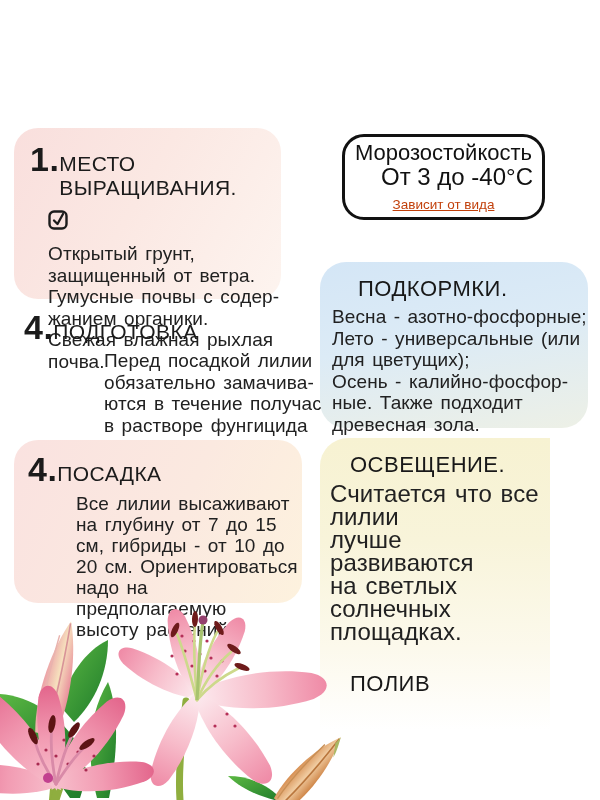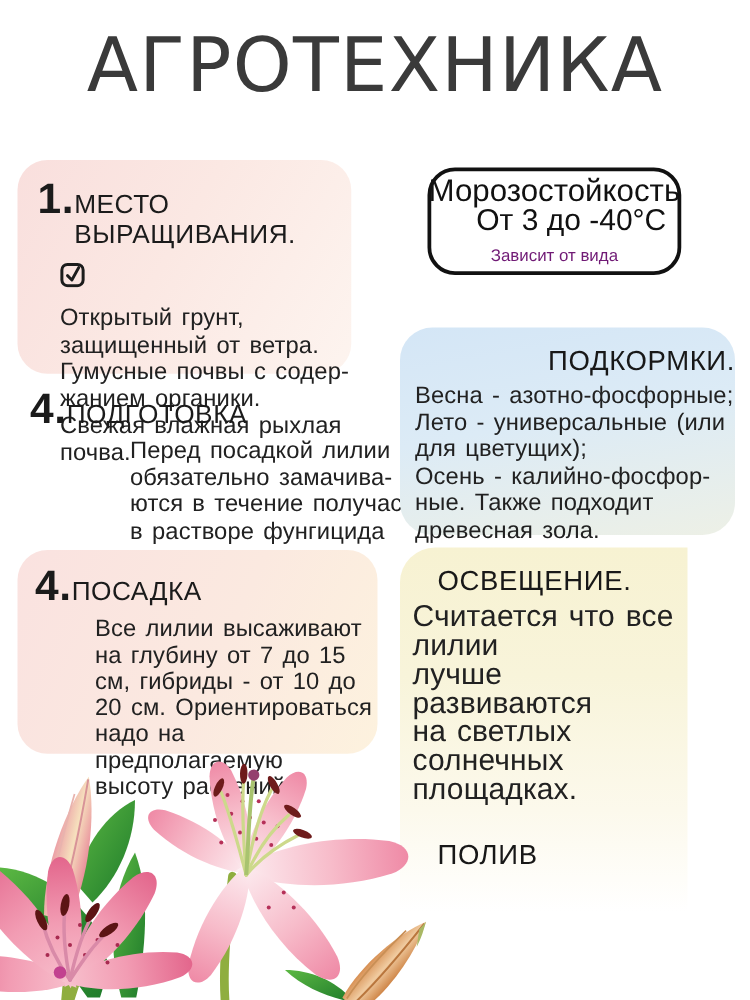--- a/index.html
+++ b/index.html
@@ -27,43 +27,42 @@
   .body{white-space:pre-line;font-size:19px;line-height:21.5px;
     letter-spacing:.1px;word-spacing:2px;color:#212121;}
   .place-head{padding:12px 0 0 16px;}
   .place-bodyrow{display:flex;gap:9px;padding:7px 0 0 34px;flex-direction:column;}
   .checkbox{flex:0 0 auto;margin-top:2px;}
   .prep{position:absolute;left:24px;top:308px;}
   .prep-body{margin:3px 0 0 80px;}
   .plant-head{padding:10px 0 0 14px;}
   .plant-body{margin:4px 0 0 62px;line-height:21px;}
   .rhead{font-size:22px;font-weight:500;letter-spacing:.5px;color:#181818;}
-  .fert-head{padding:14px 0 0 38px;text-align:right;}
+  .fert-head{padding:14px 0 0 38px;}
   .fert-body{padding:4px 0 0 12px;line-height:21.5px;}
   .light-head{padding:14px 0 0 30px;}
   .light-body{padding:4px 0 0 10px;font-size:24px;line-height:23px;}
   .water-head{padding:28px 0 0 30px;}
   .water-body{padding:4px 0 0 10px;font-size:19.5px;line-height:23px;}
   .frost{
     position:absolute;left:342px;top:134px;width:203px;height:86px;
     box-sizing:border-box;border:3px solid #111;border-radius:22px;background:#fff;
     display:flex;flex-direction:column;align-items:center;justify-content:center;
     text-align:center;
   }
-  .frost-title{font-size:25px;font-weight:500;color:#111;line-height:22px;}
+  .frost-title{font-size:22px;font-weight:500;color:#111;line-height:22px;}
   .frost-range{font-size:24px;font-weight:500;color:#111;line-height:26px;margin-left:27px;}
-  .frost-note{font-size:13.5px;color:#701a75;line-height:17px;margin-top:6px;}
+  .frost-note{font-size:13.5px;color:#c2410c;line-height:17px;margin-top:6px;text-decoration:underline;}
   .flowers{position:absolute;left:0;top:606px;width:368px;height:194px;}
 </style>
 </head>
 <body>
 
 <div class="page">
 
-  <div class="title">АГРОТЕХНИКА</div>
 
   <section class="panel panel-place">
     <div class="head-row place-head">
       <span class="num">1.</span>
       <span class="head">МЕСТО ВЫРАЩИВАНИЯ.</span>
     </div>
     <div class="place-bodyrow">
       <span class="checkbox">
         <svg width="21" height="21" viewBox="0 0 21 21">
           <rect x="1.5" y="2.5" width="17" height="17" rx="4.5" fill="none" stroke="#1c1c1c" stroke-width="2.4"></rect>

